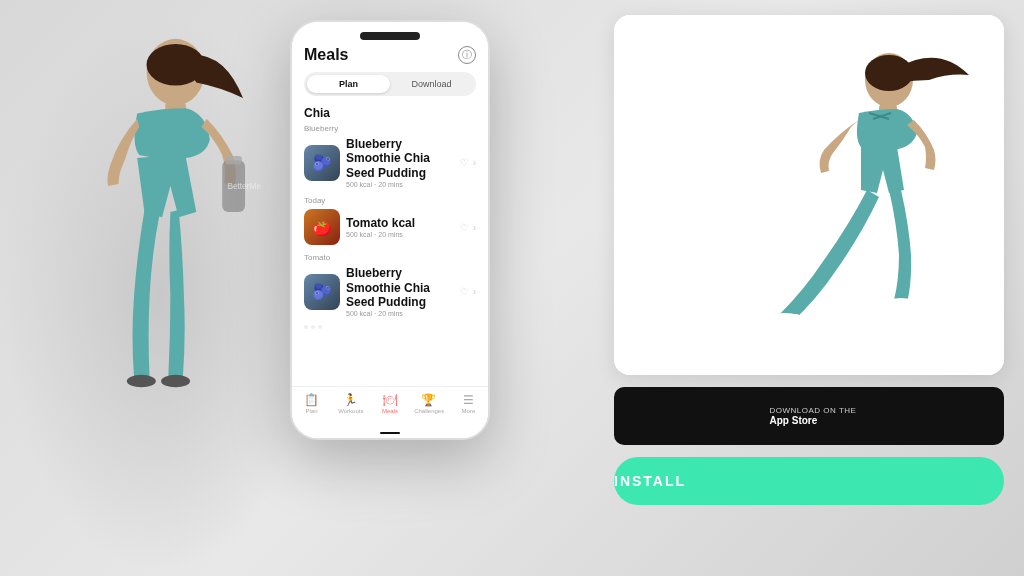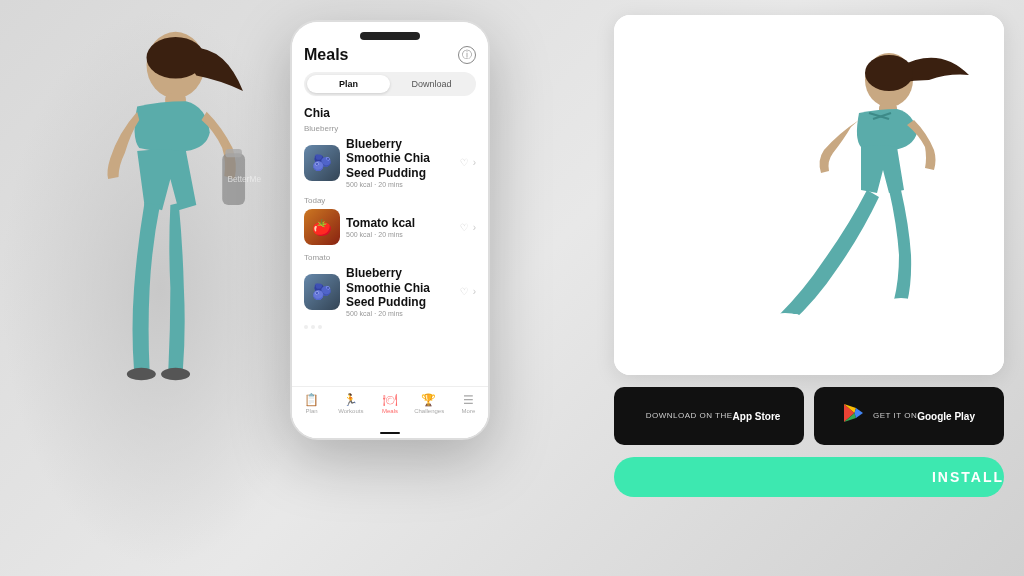--- a/index.html
+++ b/index.html
@@ -21,21 +21,21 @@
       display: flex;
       align-items: center;
       position: relative;
       overflow: hidden;
     }
 
     
     .woman-left {
       position: absolute;
       left: 0;
-      bottom: 8px;
+      bottom: 1px;
       width: 320px;
       height: 560px;
       background: radial-gradient(ellipse at center, #c8c8c8 0%, transparent 70%);
       display: flex;
       align-items: flex-end;
       justify-content: center;
     }
 
     
     .woman-left-svg {
@@ -284,42 +284,43 @@
       height: 58px;
     }
 
     .store-btn-icon {
       font-size: 20px;
       flex-shrink: 0;
     }
 
     .store-btn-text {
       display: flex;
+      flex-direction: column;
     }
 
     .store-btn-sub {
       font-size: 8px;
       color: #ccc;
       text-transform: uppercase;
       letter-spacing: 0.5px;
     }
 
     .store-btn-main {
       font-size: 10px;
       font-weight: 700;
       line-height: 1.1;
     }
 
     .install-btn {
       background: #3de8b0;
       border-radius: 30px;
-      height: 40px;
-      display: flex;
-      align-items: center;
-      justify-content: flex-end;
+      height: 48px;
+      display: flex;
+      align-items: center;
+      justify-content: flex-start;
       cursor: pointer;
     }
 
     .install-label {
       font-size: 14px;
       font-weight: 700;
       letter-spacing: 2px;
       color: white;
     }
 
@@ -540,35 +541,20 @@
     <div class="store-buttons-row">
 
       <div class="store-btn">
         <span class="store-btn-icon"></span>
         <div class="store-btn-text">
           <span class="store-btn-sub">Download on the</span>
           <span class="store-btn-main">App Store</span>
         </div>
       </div>
 
-      <div class="store-btn">
-        <span class="store-btn-icon" style="font-size:22px;">
-          <svg width="22" height="22" viewBox="0 0 22 22" fill="none" xmlns="http://www.w3.org/2000/svg">
-            <path d="M2 1 L18 11 L2 21 Z" fill="none"></path>
-            <path d="M1 2 L11.5 11 L1 20 Z" fill="#EA4335"></path>
-            <path d="M1 2 L13 6 L11.5 11 Z" fill="#FBBC04"></path>
-            <path d="M1 20 L11.5 11 L13 16 Z" fill="#34A853"></path>
-            <path d="M13 6 L20 11 L13 16 L11.5 11 Z" fill="#4285F4"></path>
-          </svg>
-        </span>
-        <div class="store-btn-text">
-          <span class="store-btn-sub">GET IT ON</span>
-          <span class="store-btn-main">Google Play</span>
-        </div>
-      </div>
     </div>
 
     <div class="install-btn">
       <span class="install-label">INSTALL</span>
     </div>
 
   </div>
 
 </div>
 

